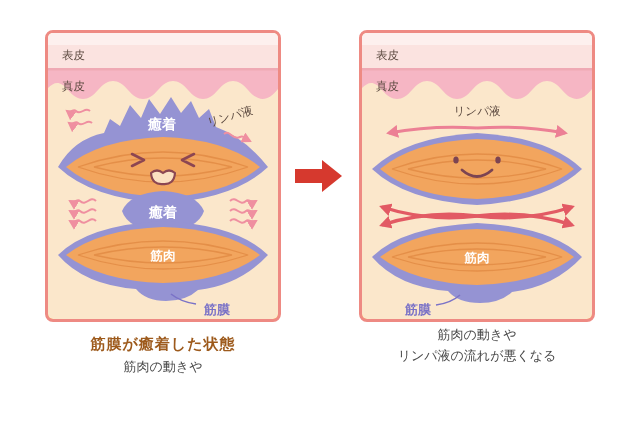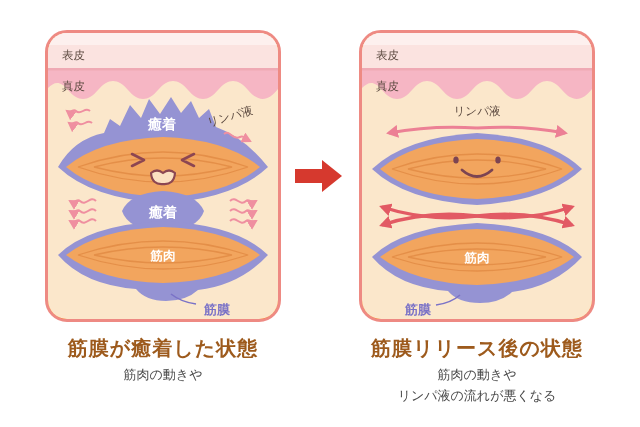--- a/index.html
+++ b/index.html
@@ -3,27 +3,27 @@
 <meta charset="utf-8">
 <style>
   * { margin:0; padding:0; box-sizing:border-box; }
   html,body { background:#ffffff; }
   body { font-family:"DejaVu Sans","Liberation Sans",sans-serif; }
   .canvas { position:relative; width:640px; height:427px; background:#ffffff; overflow:hidden; }
   .panels { display:flex; justify-content:center; align-items:flex-start; padding-top:30px; }
   .column { width:236px; display:flex; flex-direction:column; align-items:center; }
   .panel {
     width:236px; height:292px;
-    border:3px solid #ee8a83; border-radius:22px;
+    border:3px solid #ee8a83; border-radius:8px;
     overflow:hidden; background:#f97316;
   }
   .panel svg { display:block; }
   .arrow-wrap { width:78px; display:flex; justify-content:center; padding-top:127px; }
   .title {
-    margin-top:13px; font-size:20px; font-weight:bold;
+    margin-top:13px; font-size:15px; font-weight:bold;
     color:#9d5a1c; letter-spacing:1px; text-align:right; white-space:nowrap;font-family:Liberation Serif, serif;
   }
   .desc {
     margin-top:3px; font-size:13px; color:#4a4a4a;
     text-align:center; line-height:1.6; white-space:nowrap;
   }
   svg text { font-family:"DejaVu Sans","Liberation Sans",sans-serif; }
   .skin-label { font-size:11.5px; fill:#5c4a40; }
   .adhesion-label { font-size:14px; font-weight:bold; fill:#ffffff; }
   .muscle-label { font-size:12.5px; font-weight:bold; fill:#ffffff; }
@@ -142,21 +142,20 @@
 
           <path d="M74,272 Q89,270 98,262" stroke="#7a72c7" stroke-width="1.6" fill="none"></path>
 
           <text x="14" y="26" class="skin-label">表皮</text>
           <text x="14" y="57" class="skin-label">真皮</text>
           <text x="115" y="82" text-anchor="middle" class="lymph-label">リンパ液</text>
           <text x="115" y="229" text-anchor="middle" class="muscle-label">筋肉</text>
           <text x="56" y="281" text-anchor="middle" class="fascia-label">筋膜</text>
         </svg>
       </div>
-      <div class="title">筋膜リリース後の状態</div>
       <div class="desc">
         <span>筋肉の動きや</span><br>
         <span>リンパ液の流れが悪くなる</span>
       </div>
     </div>
 
   </div>
 </div>
 
 </body></html>

